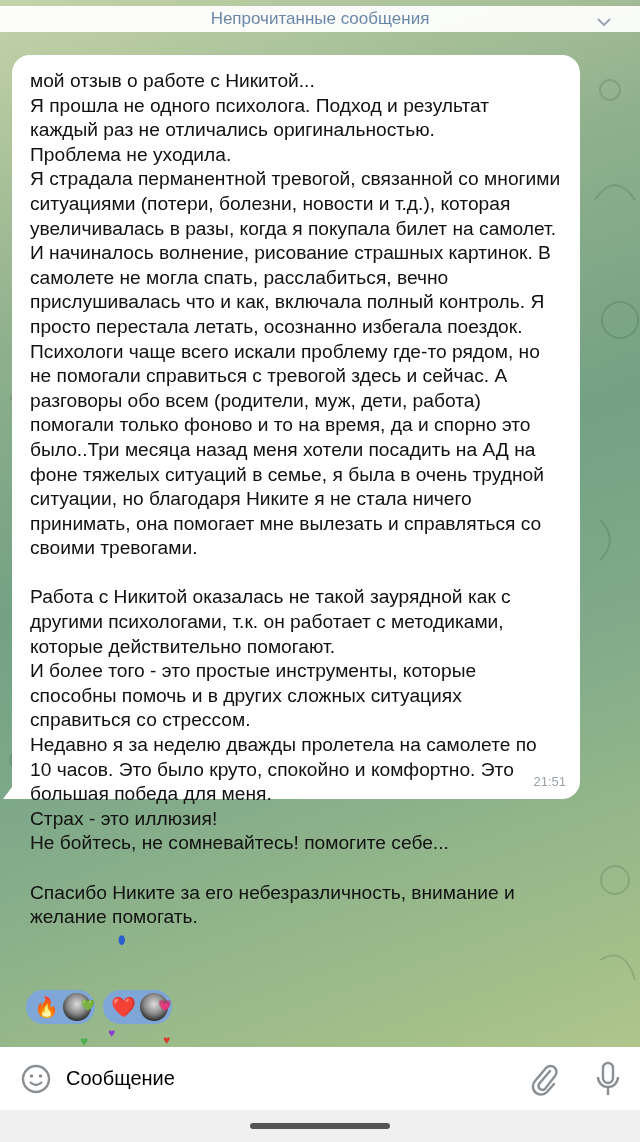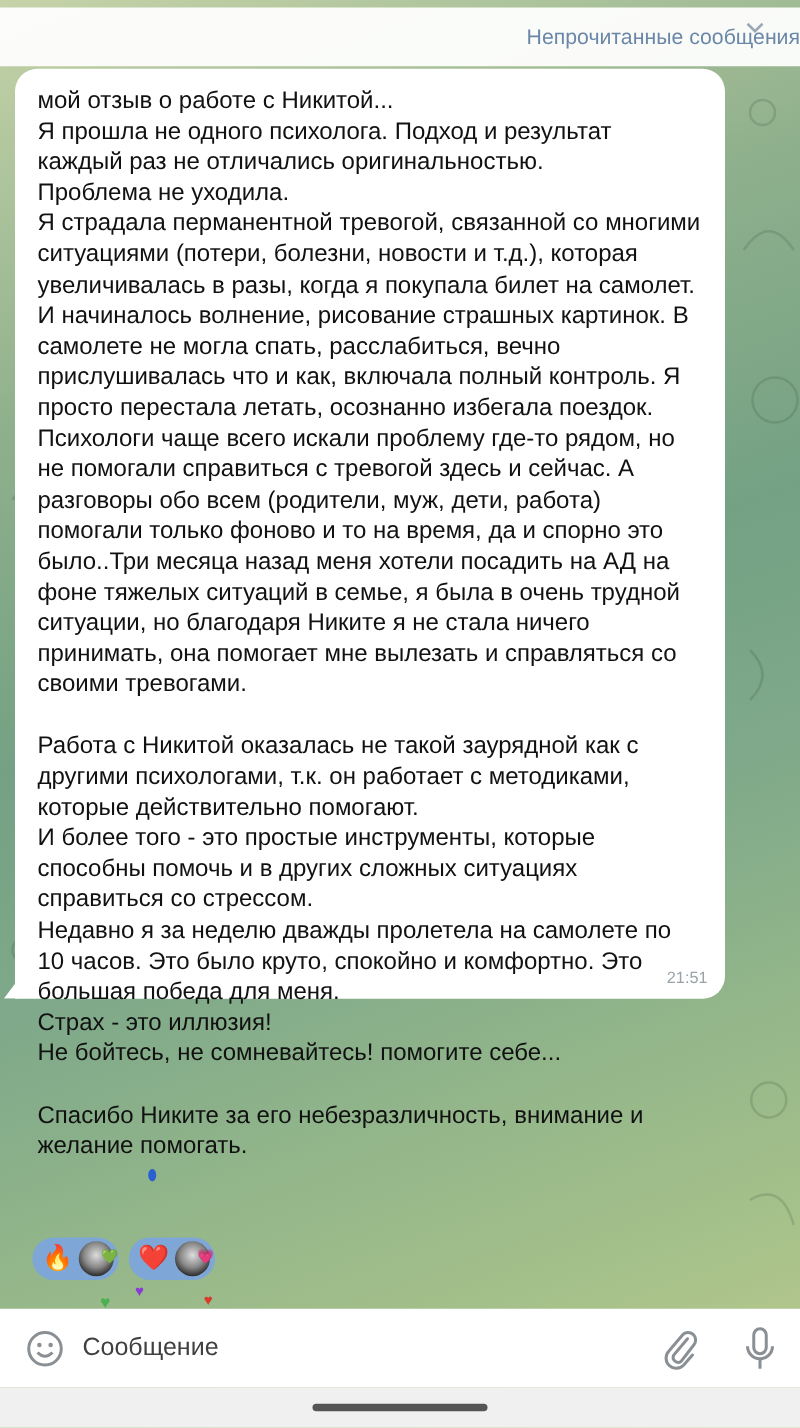--- a/index.html
+++ b/index.html
@@ -3,23 +3,23 @@
 <meta charset="utf-8">
 <style>
   html, body { margin:0; padding:0; }
   body {
     width:640px; height:1142px; overflow:hidden; position:relative;
     font-family:"Liberation Sans", sans-serif;
     background: linear-gradient(160deg, #c5d3a8 0%, #8fb08c 25%, #74a184 45%, #7fa98a 60%, #a2bf8a 85%, #bccb8e 100%);
   }
   .pattern { position:absolute; inset:0; opacity:0.18; pointer-events:none; }
   .unread-bar {
-    position:absolute; left:0; top:6px; width:640px; height:47px;
+    position:absolute; left:0; top:6px; width:640px; height:26px;
     background:rgba(255,255,255,0.94);
-    display:flex; align-items:center; justify-content:flex-end;
+    display:flex; align-items:center; justify-content:center;
     color:#6b87a8; font-size:17px;
   }
   .unread-bar .chev { position:absolute; right:28px; top:8px; width:16px; height:16px; }
   .bubble {
     position:absolute; left:12px; top:55px; width:568px; height:744px;
     background:#ffffff; border-radius:18px 18px 18px 0;
     box-sizing:border-box; padding:14px 18px 0 18px;
   }
   .bubble::before {
     content:""; position:absolute; left:-9px; bottom:0; width:12px; height:16px;
@@ -40,21 +40,21 @@
     background:radial-gradient(circle at 50% 40%, #ddd 0%, #888 45%, #222 80%);
     position:relative;
   }
   .avatar .mini { position:absolute; right:-4px; top:6px; font-size:11px; }
   .time { position:absolute; right:14px; bottom:10px; font-size:13px; color:#9aa3a8; }
   .hearts span { position:absolute; font-size:12px; }
   .input-bar {
     position:absolute; left:0; top:1047px; width:640px; height:63px; background:#fff;
     display:flex; align-items:center;
   }
-  .input-bar .placeholder { color:#404040; font-size:20px; margin-left:14px; }
+  .input-bar .placeholder { color:#000000; font-size:20px; margin-left:14px; }
   .input-bar svg { display:block; }
   .nav-bar { position:absolute; left:0; top:1110px; width:640px; height:32px; background:#f0f0f0; }
   .nav-handle { position:absolute; left:250px; top:13px; width:140px; height:6px; border-radius:3px; background:#555; }
 </style>
 </head>
 <body>
 
 <svg class="pattern" width="640" height="1142" viewBox="0 0 640 1142">
   <g fill="none" stroke="#2d4a35" stroke-width="2">
     <circle cx="610" cy="90" r="10"></circle>

